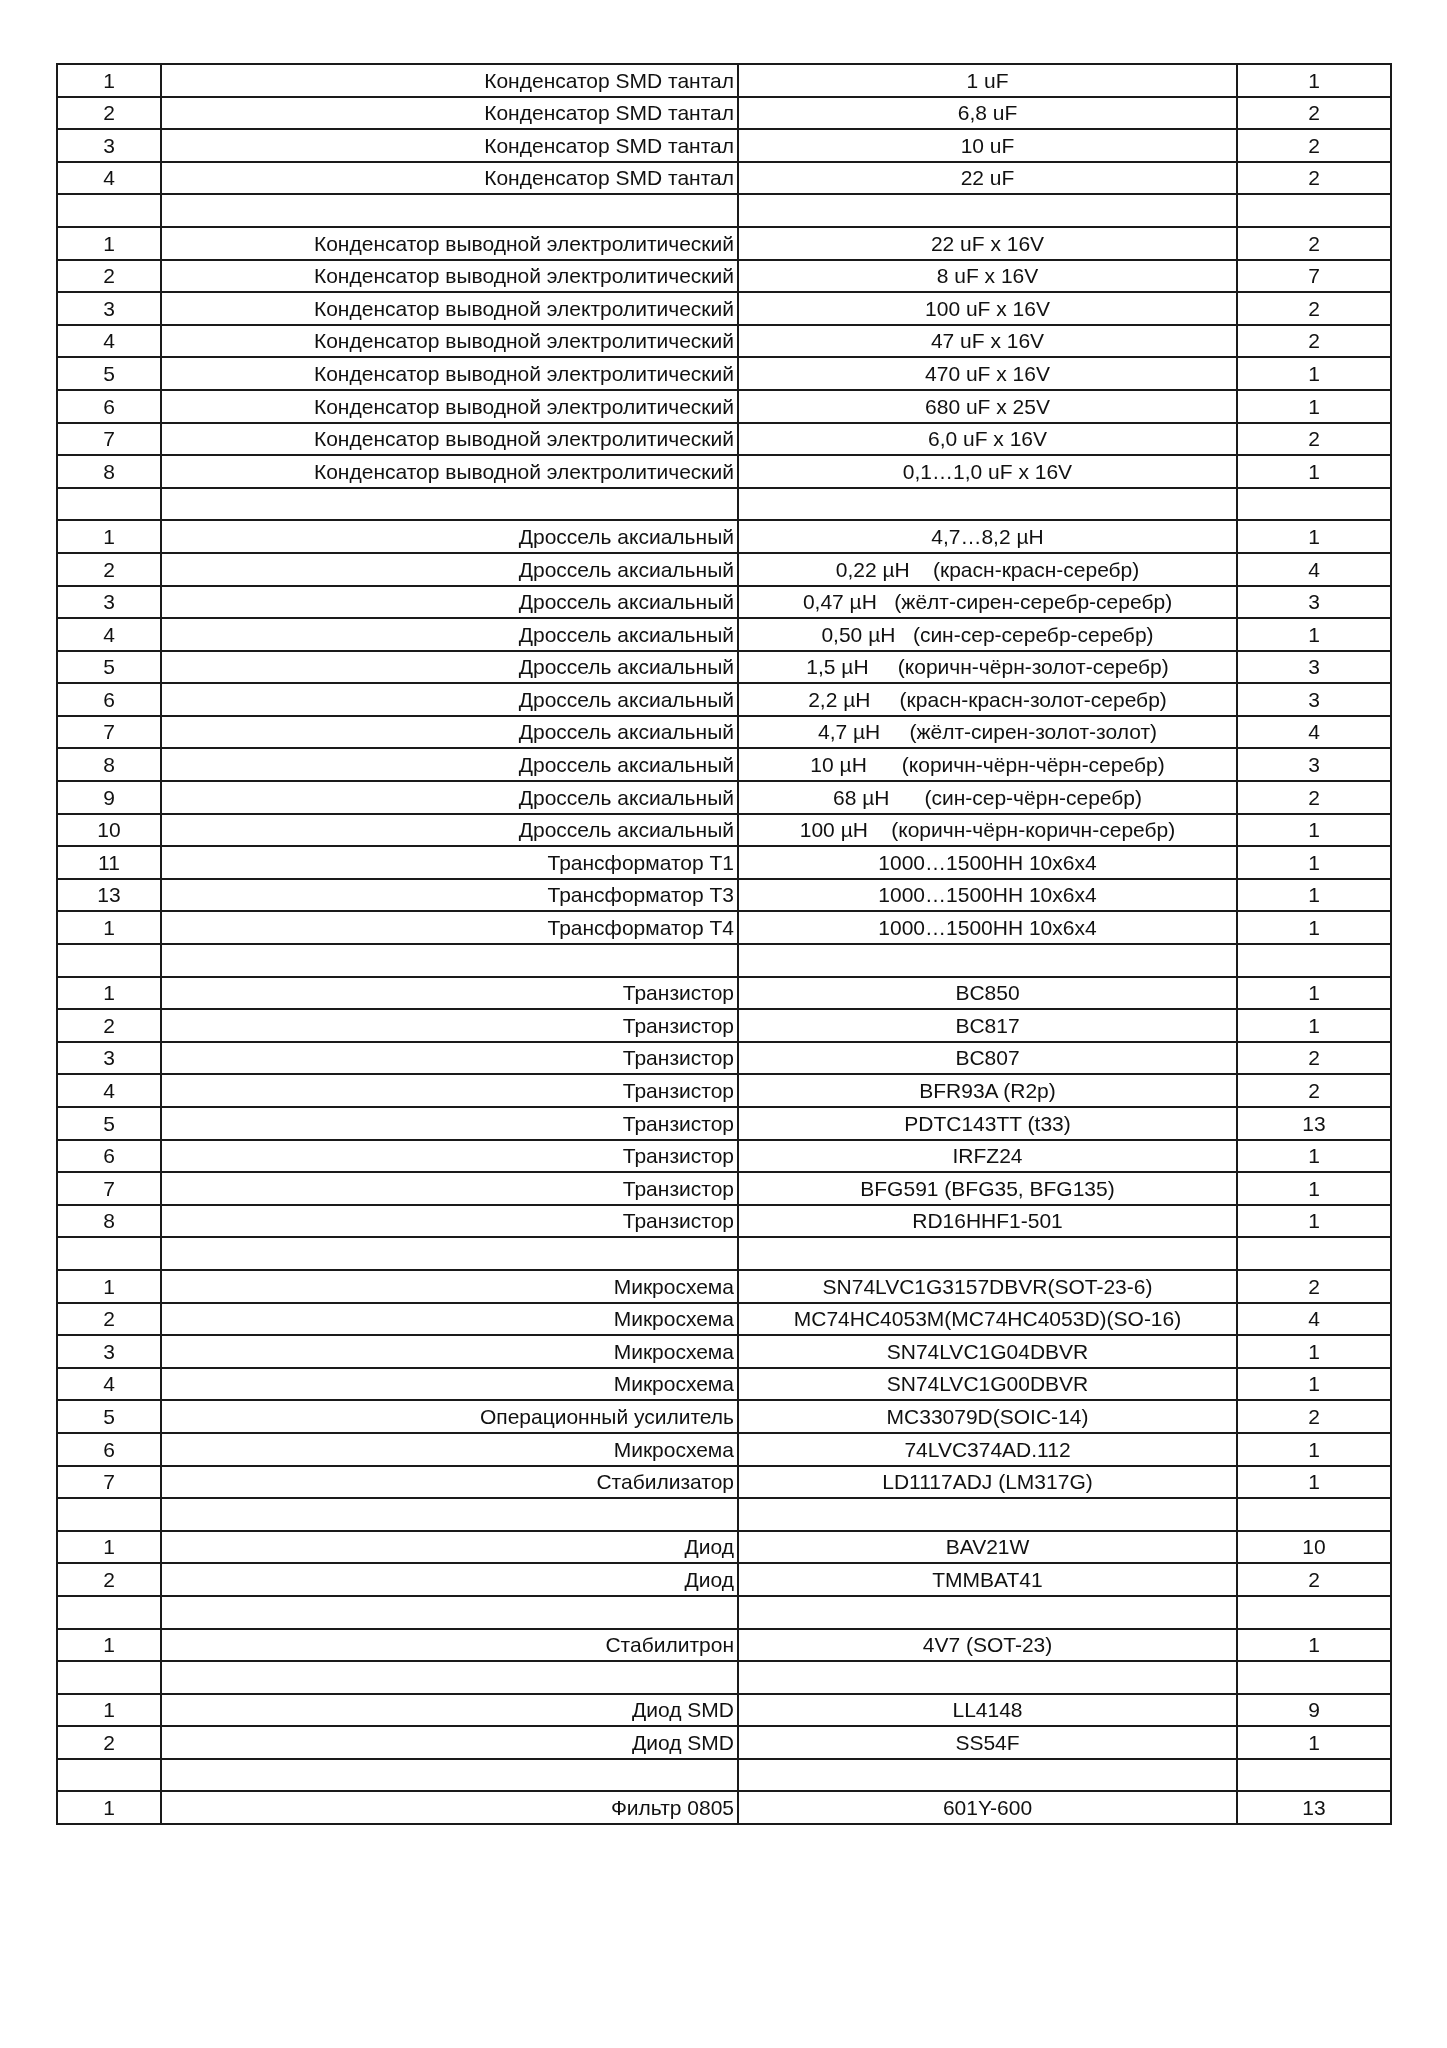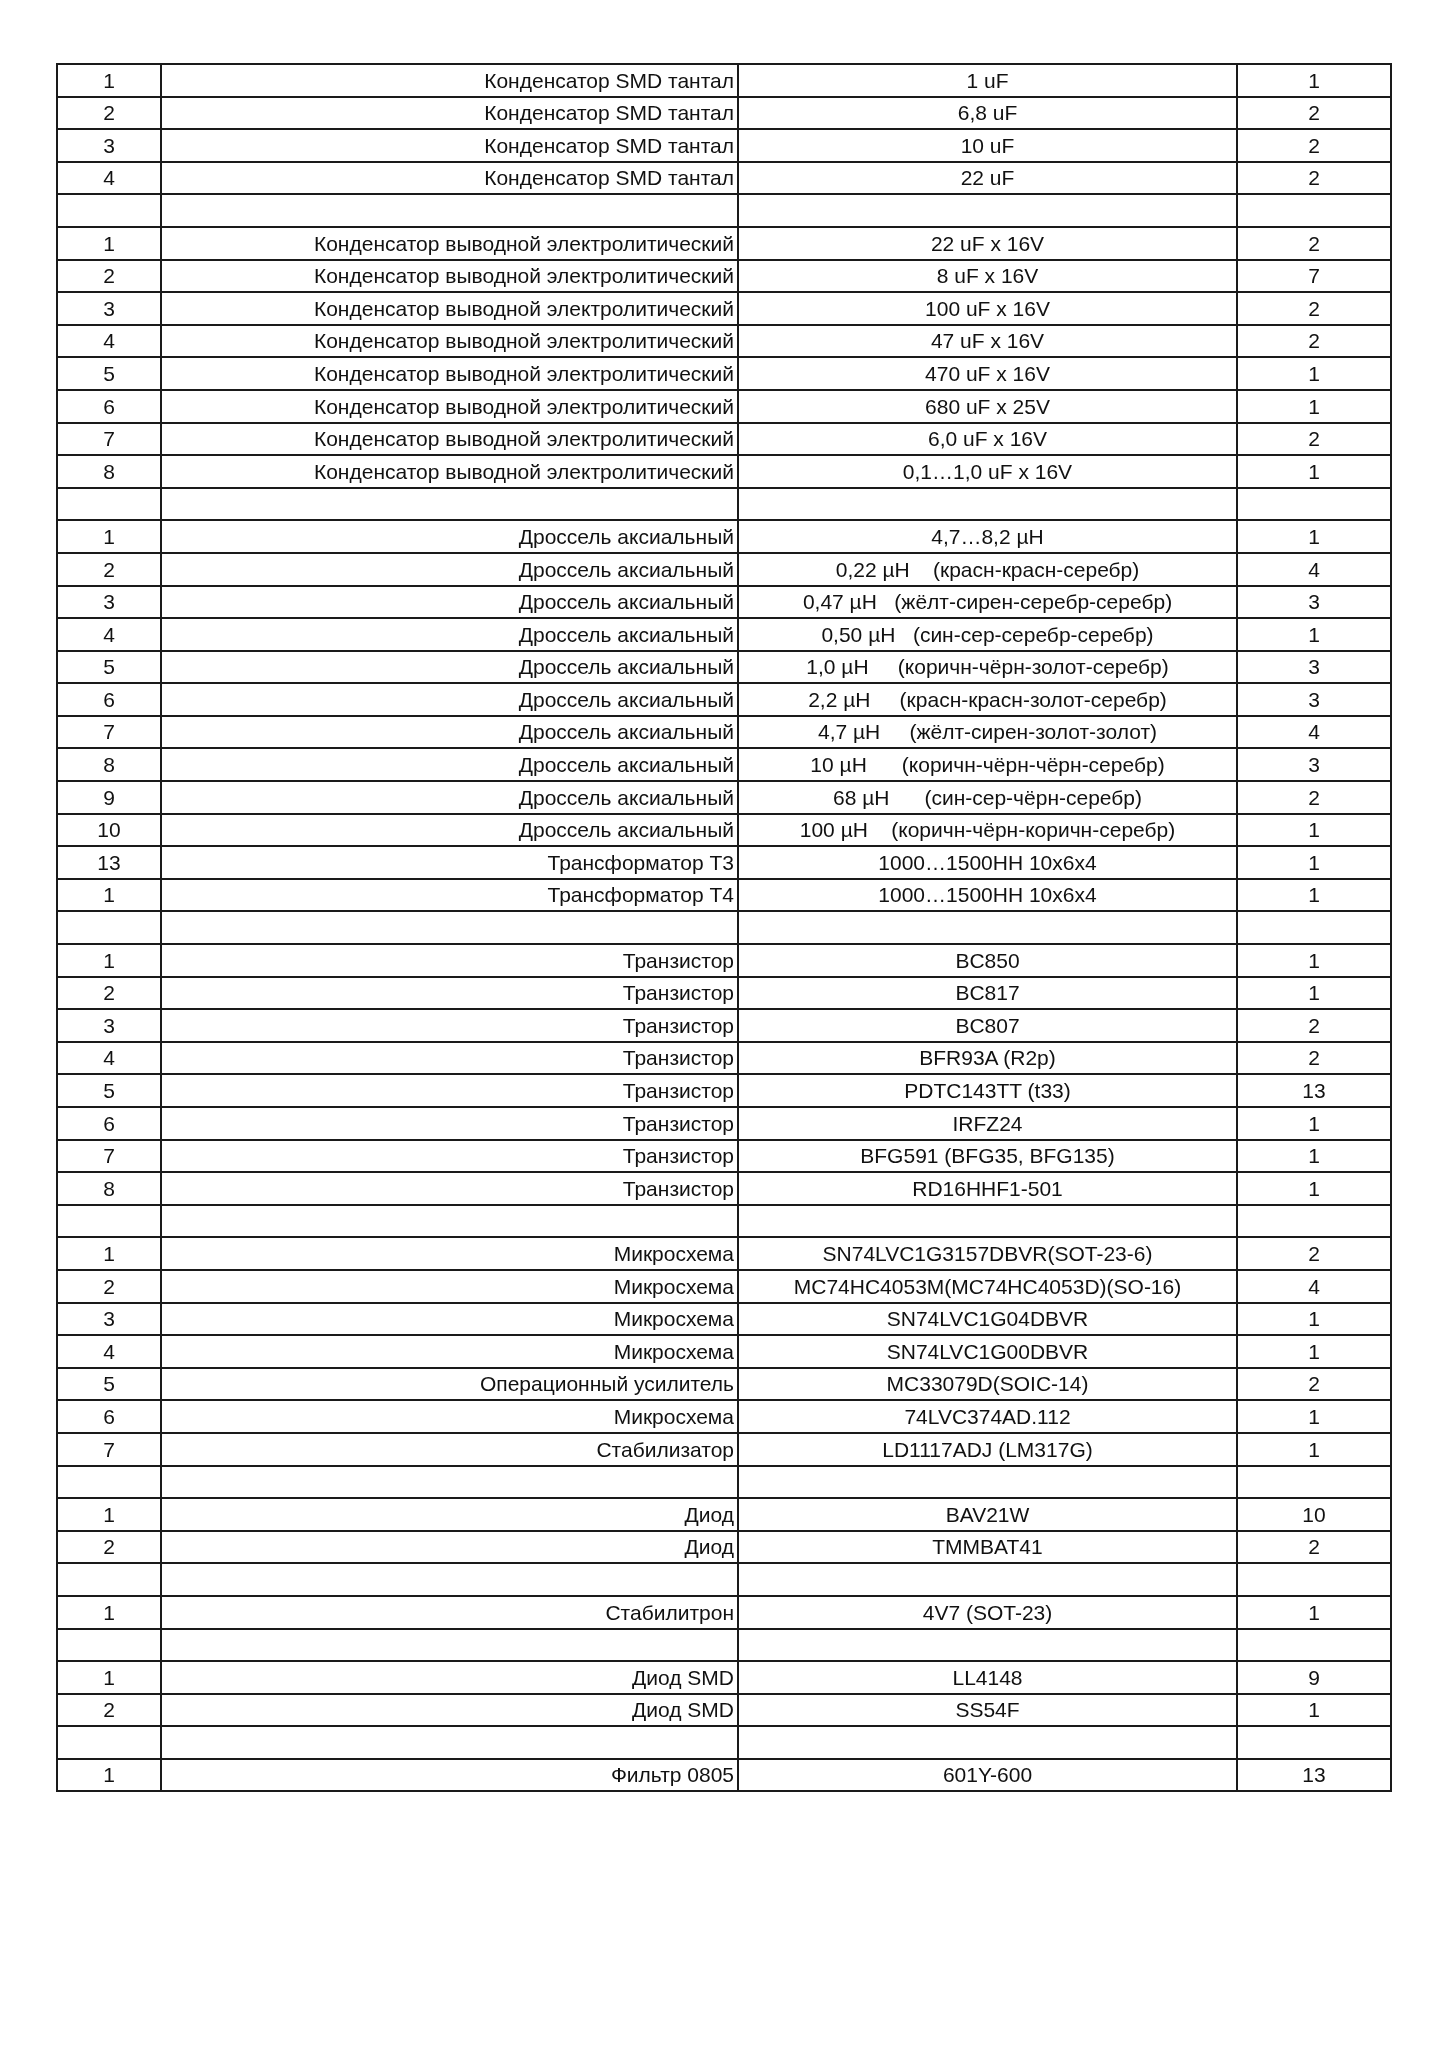--- a/index.html
+++ b/index.html
@@ -131,21 +131,21 @@
   </tr>
       <tr>
     <td class="c-num">4</td>
     <td class="c-name">Дроссель аксиальный</td>
     <td class="c-val">0,50 µH   (син-сер-серебр-серебр)</td>
     <td class="c-qty">1</td>
   </tr>
       <tr>
     <td class="c-num">5</td>
     <td class="c-name">Дроссель аксиальный</td>
-    <td class="c-val">1,0 µH     (коричн-чёрн-золот-серебр)</td>
+    <td class="c-val">1,5 µH     (коричн-чёрн-золот-серебр)</td>
     <td class="c-qty">3</td>
   </tr>
       <tr>
     <td class="c-num">6</td>
     <td class="c-name">Дроссель аксиальный</td>
     <td class="c-val">2,2 µH     (красн-красн-золот-серебр)</td>
     <td class="c-qty">3</td>
   </tr>
       <tr>
     <td class="c-num">7</td>
@@ -162,20 +162,26 @@
       <tr>
     <td class="c-num">9</td>
     <td class="c-name">Дроссель аксиальный</td>
     <td class="c-val">68 µH      (син-сер-чёрн-серебр)</td>
     <td class="c-qty">2</td>
   </tr>
       <tr>
     <td class="c-num">10</td>
     <td class="c-name">Дроссель аксиальный</td>
     <td class="c-val">100 µH    (коричн-чёрн-коричн-серебр)</td>
+    <td class="c-qty">1</td>
+  </tr>
+      <tr>
+    <td class="c-num">11</td>
+    <td class="c-name">Трансформатор Т1</td>
+    <td class="c-val">1000…1500НН 10х6х4</td>
     <td class="c-qty">1</td>
   </tr>
       <tr>
     <td class="c-num">13</td>
     <td class="c-name">Трансформатор Т3</td>
     <td class="c-val">1000…1500НН 10х6х4</td>
     <td class="c-qty">1</td>
   </tr>
       <tr>
     <td class="c-num">1</td>

